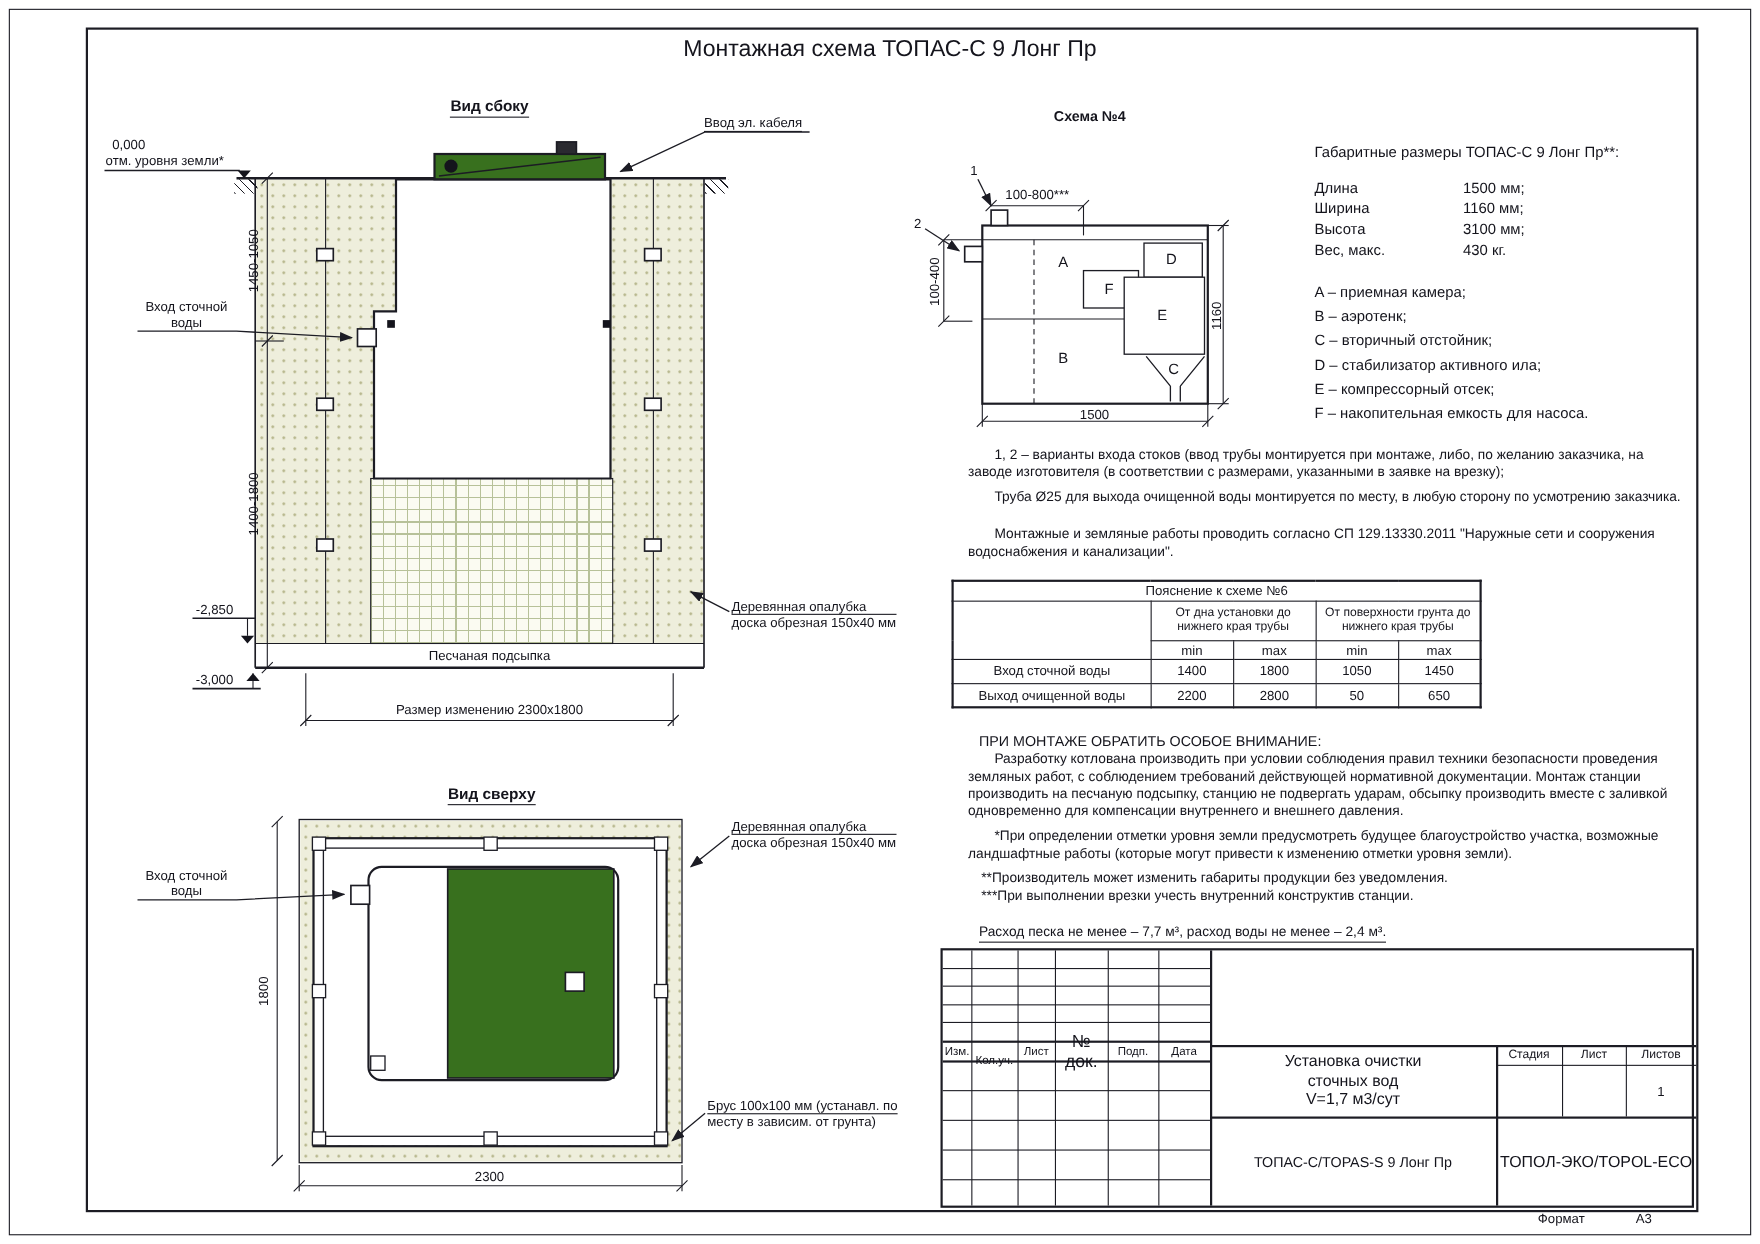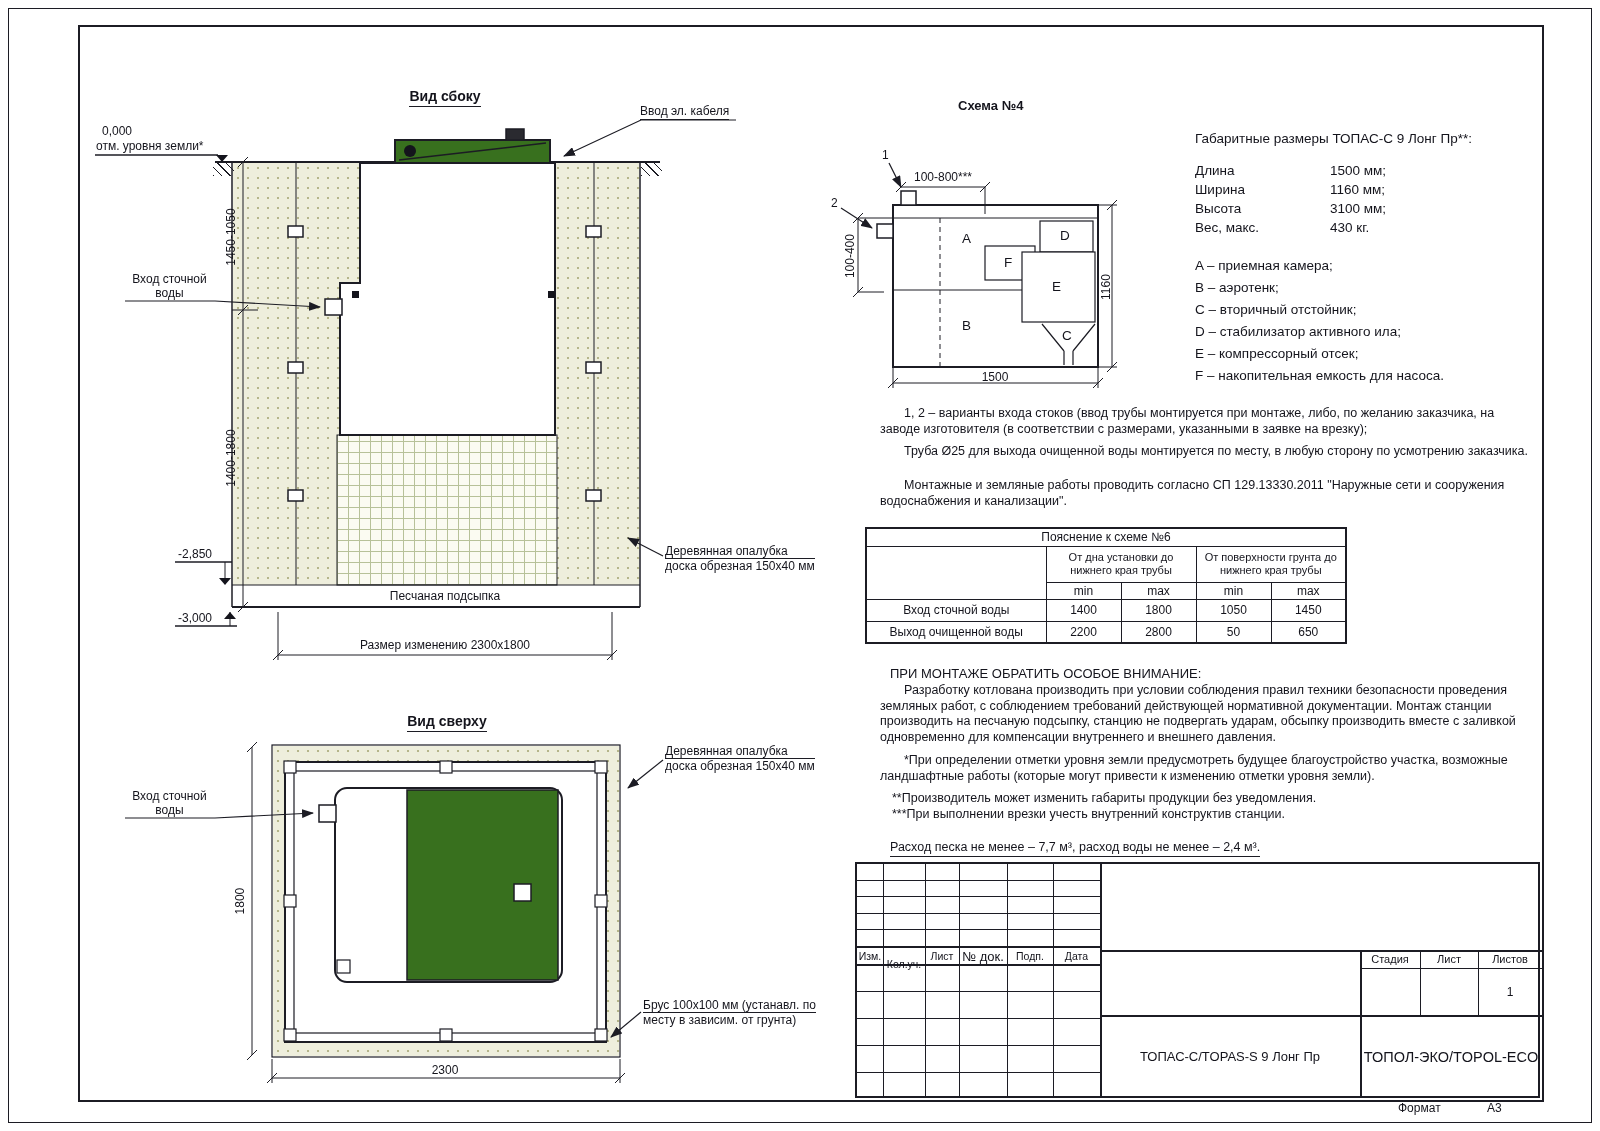--- a/index.html
+++ b/index.html
@@ -154,20 +154,21 @@
       <path d="M896,192 L906,182 M980,192 L990,182"></path>
       <line x1="858" y1="218" x2="893" y2="218"></line>
       <line x1="858" y1="292" x2="884" y2="292"></line>
       <line x1="858" y1="218" x2="858" y2="292"></line>
       <path d="M853,223 L863,213 M853,297 L863,287"></path>
       <path d="M889,163 L901,187" marker-end="url(#ah)" stroke-width="1.2"></path>
       <path d="M841,208 L872,228" marker-end="url(#ah)" stroke-width="1.2"></path>
     </g>
   </svg>
 
+  <div class="lbl ctr" style="left:559px;top:33px;width:500px;font-size:21px;">Монтажная схема ТОПАС-С 9 Лонг Пр</div>
 
   <div class="lbl ctr bold" style="left:405px;top:88px;width:80px;font-size:14px;"><span class="ul">Вид сбоку</span></div>
   <div class="lbl" style="left:640px;top:104px;"><span class="ul">Ввод эл. кабеля</span></div>
   <div class="lbl" style="left:102px;top:124px;">0,000</div>
   <div class="lbl" style="left:96px;top:139px;">отм. уровня земли*</div>
   <div class="lbl ctr" style="left:122px;top:272px;width:95px;">
     <div>Вход сточной</div>
       <div>воды</div>
   </div>
   <div class="lbl ctr rot" style="left:201px;top:230px;width:60px;">1450-1050</div>
@@ -295,31 +296,36 @@
     <div class="hl" style="left:0;top:82px;width:243px;height:2px;"></div>
     <div class="hl" style="left:0;top:100px;width:243px;height:2px;"></div>
     <div class="hl" style="left:0;top:127px;width:243px;height:1px;"></div>
     <div class="hl" style="left:0;top:154px;width:243px;height:1px;"></div>
     <div class="hl" style="left:0;top:181px;width:243px;height:1px;"></div>
     <div class="hl" style="left:0;top:208px;width:243px;height:1px;"></div>
 
     <div class="cell" style="left:0;top:83px;width:26px;height:17px;font-size:10.5px;">Изм.</div>
     <div class="cell" style="left:26px;top:83px;width:42px;height:34px;font-size:10.5px;">Кол.уч.</div>
     <div class="cell" style="left:68px;top:83px;width:34px;height:17px;font-size:10.5px;">Лист</div>
-    <div class="cell" style="left:102px;top:83px;width:48px;height:19px;font-size:13px;">№ док.</div>
+    <div class="cell" style="left:102px;top:83px;width:48px;height:19px;font-size:16px;">№ док.</div>
     <div class="cell" style="left:150px;top:83px;width:46px;height:17px;font-size:10.5px;">Подп.</div>
     <div class="cell" style="left:196px;top:83px;width:47px;height:17px;font-size:10.5px;">Дата</div>
 
     <div class="hl" style="left:243px;top:86px;width:442px;height:2px;"></div>
     <div class="hl" style="left:243px;top:151px;width:442px;height:2px;"></div>
     <div class="vl" style="left:503px;top:86px;width:2px;height:146px;"></div>
     <div class="vl" style="left:563px;top:86px;width:1px;height:65px;"></div>
     <div class="vl" style="left:621px;top:86px;width:1px;height:65px;"></div>
     <div class="hl" style="left:503px;top:104px;width:182px;height:1px;"></div>
 
+    <div class="cell" style="left:243px;top:88px;width:260px;height:63px;font-size:14.5px;flex-direction:column;line-height:1.2;">
+      <div>Установка очистки</div>
+      <div>сточных вод</div>
+      <div>V=1,7 м3/сут</div>
+    </div>
     <div class="cell" style="left:503px;top:86px;width:60px;height:18px;font-size:11px;">Стадия</div>
     <div class="cell" style="left:563px;top:86px;width:58px;height:18px;font-size:11px;">Лист</div>
     <div class="cell" style="left:621px;top:86px;width:64px;height:18px;font-size:11px;">Листов</div>
     <div class="cell" style="left:621px;top:104px;width:64px;height:47px;font-size:12px;">1</div>
     <div class="cell" style="left:243px;top:153px;width:260px;height:79px;font-size:13px;">ТОПАС-С/TOPAS-S 9 Лонг Пр</div>
     <div class="cell" style="left:503px;top:153px;width:182px;height:79px;font-size:14.5px;">ТОПОЛ-ЭКО/TOPOL-ECO</div>
   </div>
 
   <div class="lbl" style="left:1398px;top:1101px;">Формат</div>
   <div class="lbl" style="left:1487px;top:1101px;">А3</div>

